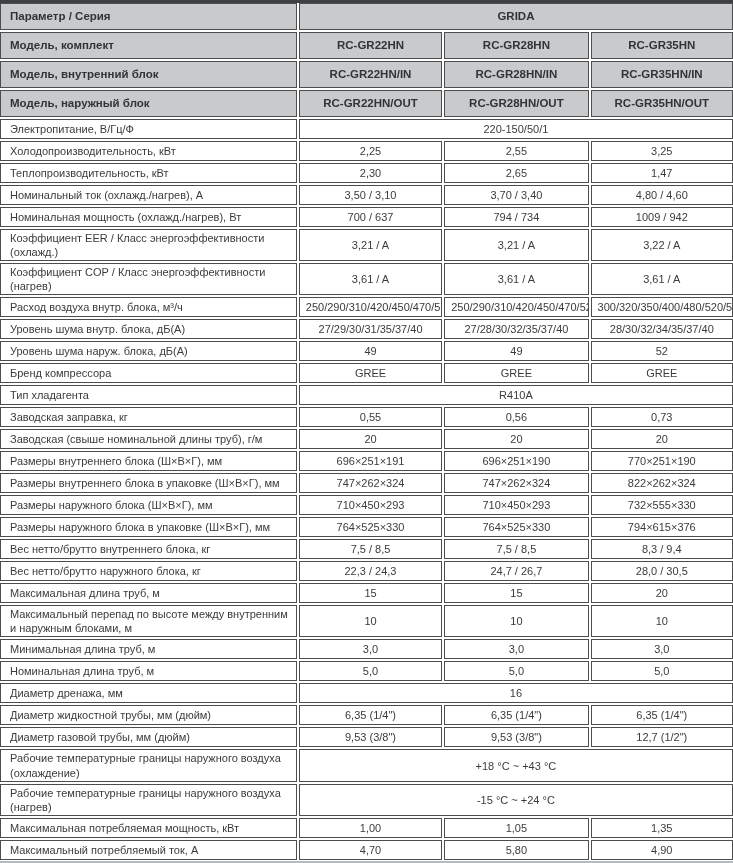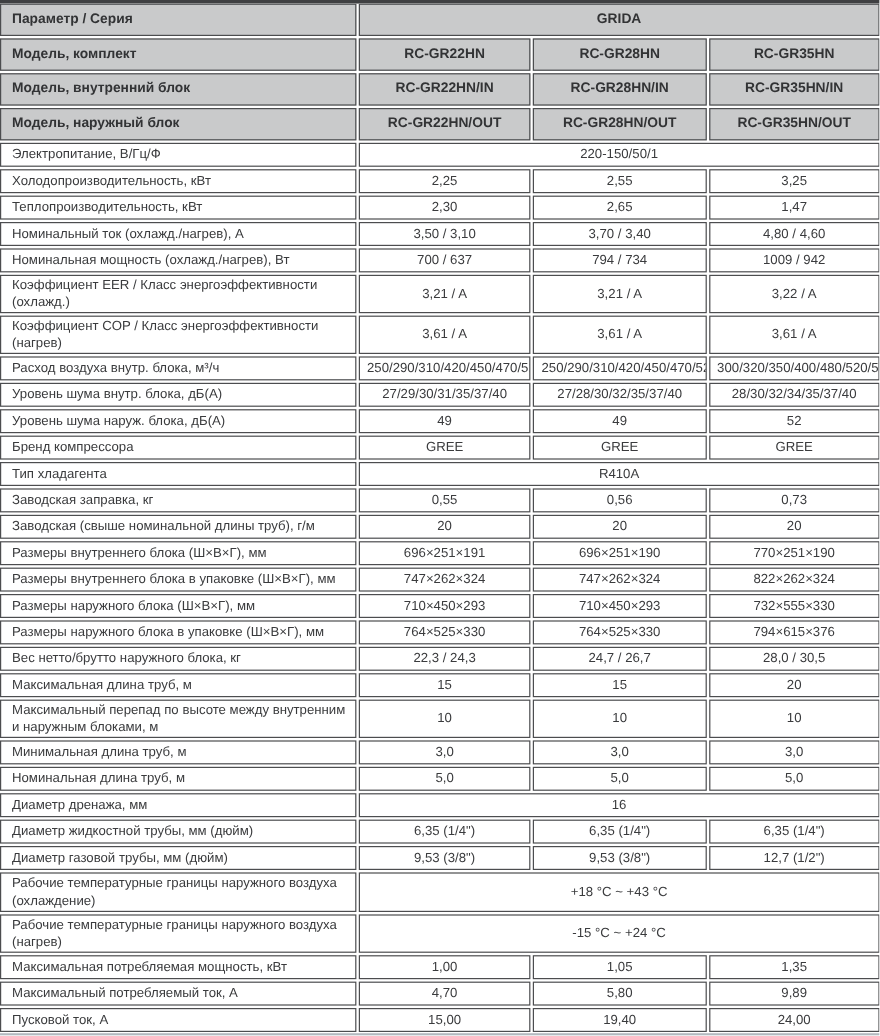--- a/index.html
+++ b/index.html
@@ -168,20 +168,26 @@
             <td class="value">710×450×293</td>
             <td class="value">732×555×330</td>
           </tr>
           <tr class="one">
             <td class="label">Размеры наружного блока в упаковке (Ш×В×Г), мм</td>
             <td class="value">764×525×330</td>
             <td class="value">764×525×330</td>
             <td class="value">794×615×376</td>
           </tr>
           <tr class="one">
+            <td class="label">Вес нетто/брутто внутреннего блока, кг</td>
+            <td class="value">7,5 / 8,5</td>
+            <td class="value">7,5 / 8,5</td>
+            <td class="value">8,3 / 9,4</td>
+          </tr>
+          <tr class="one">
             <td class="label">Вес нетто/брутто наружного блока, кг</td>
             <td class="value">22,3 / 24,3</td>
             <td class="value">24,7 / 26,7</td>
             <td class="value">28,0 / 30,5</td>
           </tr>
           <tr class="one">
             <td class="label">Максимальная длина труб, м</td>
             <td class="value">15</td>
             <td class="value">15</td>
             <td class="value">20</td>
@@ -231,21 +237,21 @@
           <tr class="one">
             <td class="label">Максимальная потребляемая мощность, кВт</td>
             <td class="value">1,00</td>
             <td class="value">1,05</td>
             <td class="value">1,35</td>
           </tr>
           <tr class="one">
             <td class="label">Максимальный потребляемый ток, А</td>
             <td class="value">4,70</td>
             <td class="value">5,80</td>
-            <td class="value">9,89</td>
+            <td class="value">4,90</td>
           </tr>
           <tr class="one">
             <td class="label">Пусковой ток, А</td>
             <td class="value">15,00</td>
             <td class="value">19,40</td>
             <td class="value">24,00</td>
           </tr>
         </tbody>
     </table>
   </div>

